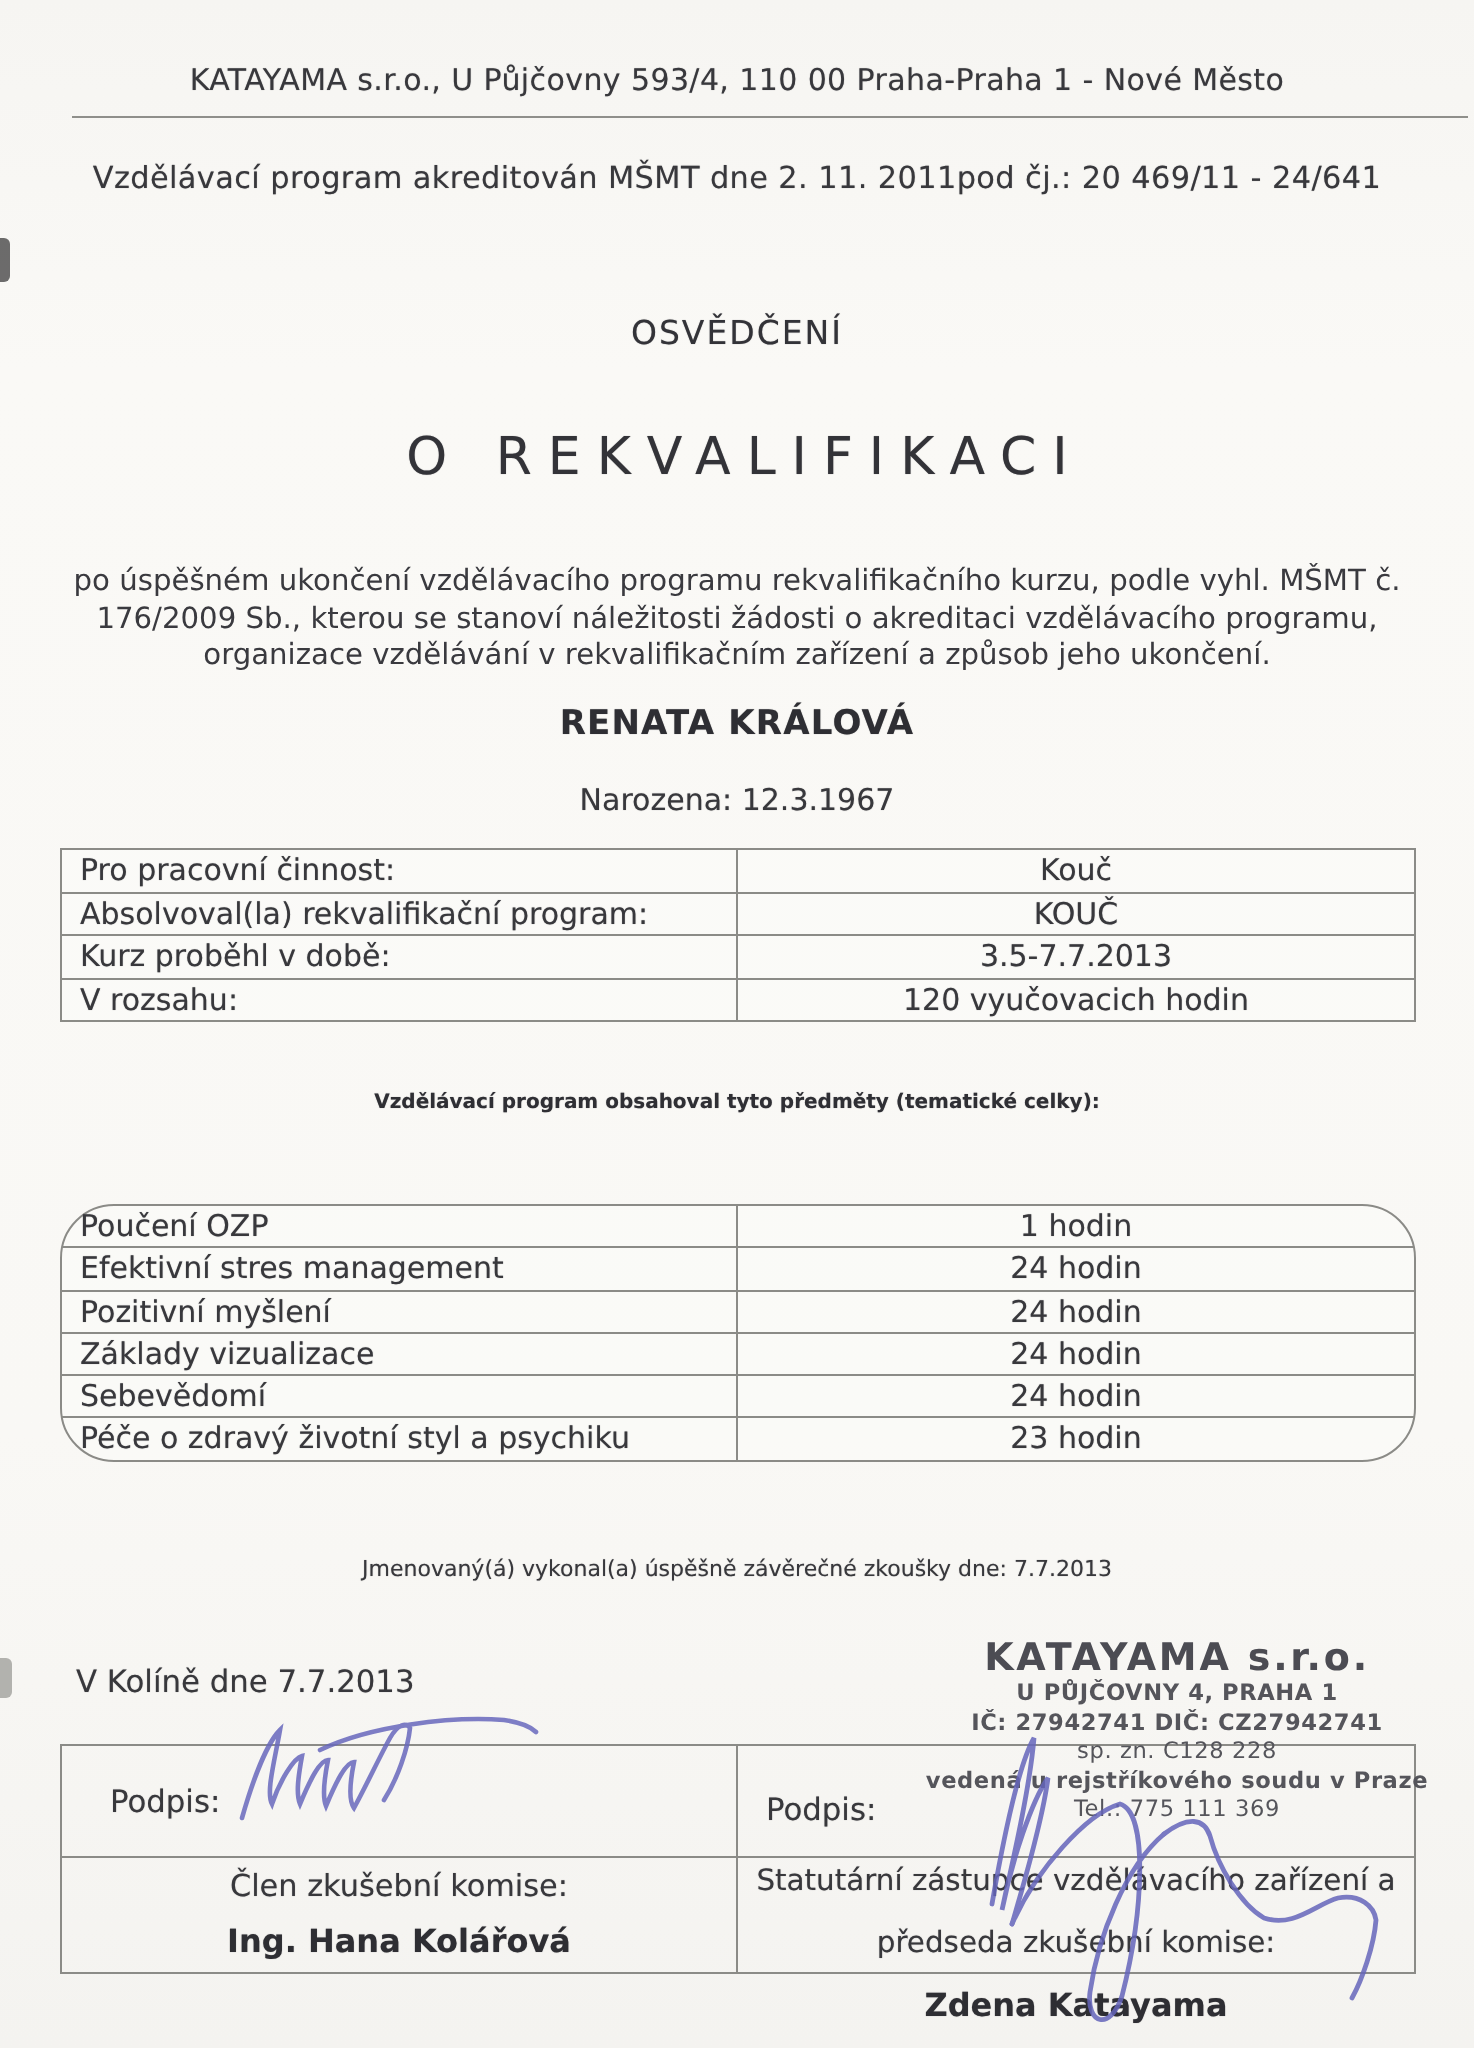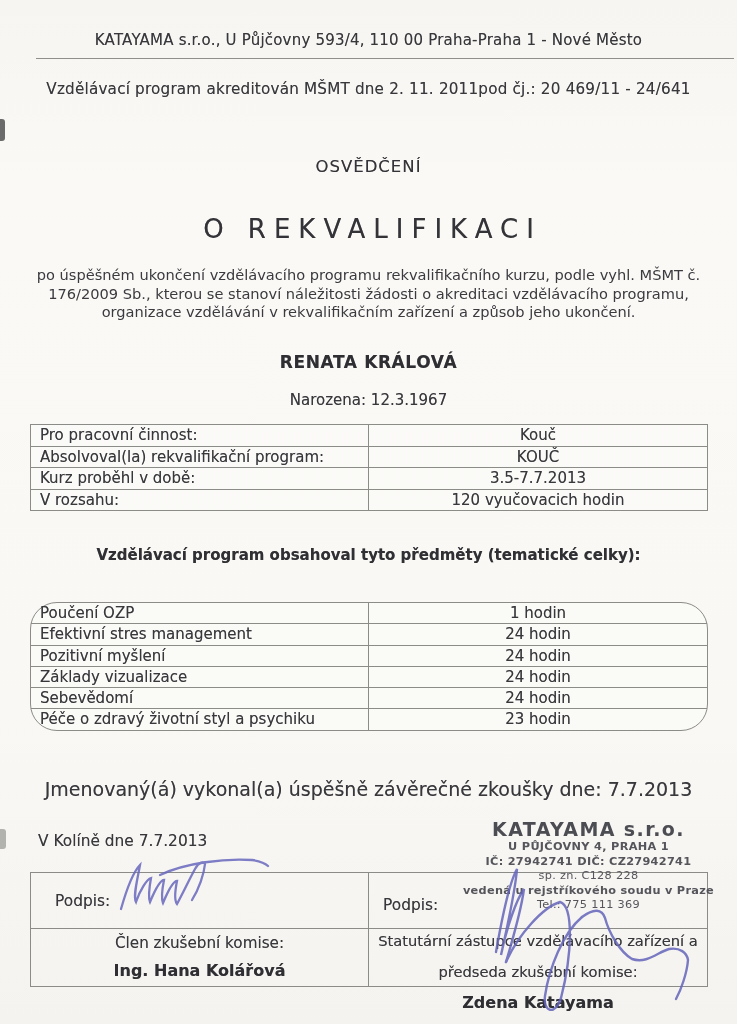--- a/index.html
+++ b/index.html
@@ -17,37 +17,37 @@
   .ctr{left:0;width:737px;text-align:center;}
   .soft{text-shadow:0 0 0.5px rgba(40,40,45,.45);}
 
   .org-line{top:31px;font-size:15px;letter-spacing:.2px;}
   .rule{top:58px;left:36px;width:698px;height:0;border-top:1.6px solid #8f8f8b;}
   .accred-line{top:80px;font-size:15.2px;letter-spacing:.2px;}
 
   .cert-title{top:157px;font-size:16.5px;letter-spacing:1px;color:#333338;}
   .req-title{top:214px;font-size:26px;letter-spacing:8px;margin-left:4px;color:#333338;}
 
-  .intro{top:266px;font-size:14.6px;line-height:18.6px;color:#3a3a3f;text-align:center;}
+  .intro{top:282px;font-size:14.6px;line-height:18.6px;color:#3a3a3f;text-align:center;}
 
   .holder-name{top:352px;font-size:17px;font-weight:bold;letter-spacing:.6px;color:#2e2e33;}
   .born-line{top:391px;font-size:15px;}
 
   .tbl{left:30px;width:676px;border:1px solid #8b8b87;background:rgba(255,255,255,.25);}
   .tbl .row{display:flex;border-bottom:1px solid #8b8b87;}
   .tbl .row:last-child{border-bottom:none;}
   .tbl .cl{flex:0 0 338px;border-right:1px solid #8b8b87;padding-left:9px;box-sizing:border-box;}
   .tbl .cr{flex:1;text-align:center;}
   .tbl-program{top:424px;font-size:15px;}
   .tbl-program .row{height:20.5px;line-height:20.5px;}
   .tbl-subjects{top:602px;font-size:15px;border-radius:27px;}
   .tbl-subjects .row{height:20.3px;line-height:20.3px;}
 
-  .subjects-heading{top:546px;font-size:15px;font-weight:bold;color:#2f2f34;}
-  .exam-line{top:778px;font-size:19px;}
+  .subjects-heading{top:546px;font-size:10px;font-weight:bold;color:#2f2f34;}
+  .exam-line{top:778px;font-size:11px;}
   .place-line{top:832px;left:38px;font-size:15.4px;}
 
   .stamp{left:440px;top:819px;width:297px;text-align:center;color:#55555b;z-index:3;}
   .stamp .co{font-size:19px;font-weight:bold;letter-spacing:1.4px;color:#4c4c53;line-height:21px;}
   .stamp .ln{font-size:11.3px;line-height:14.6px;letter-spacing:.3px;}
   .stamp .ln.b{font-weight:bold;}
 
   .sig-tbl{top:872px;left:30px;width:676px;border:1px solid #8b8b87;z-index:2;}
   .sig-tbl .row1{display:flex;height:55px;border-bottom:1px solid #8b8b87;}
   .sig-tbl .row2{display:flex;height:57px;}

